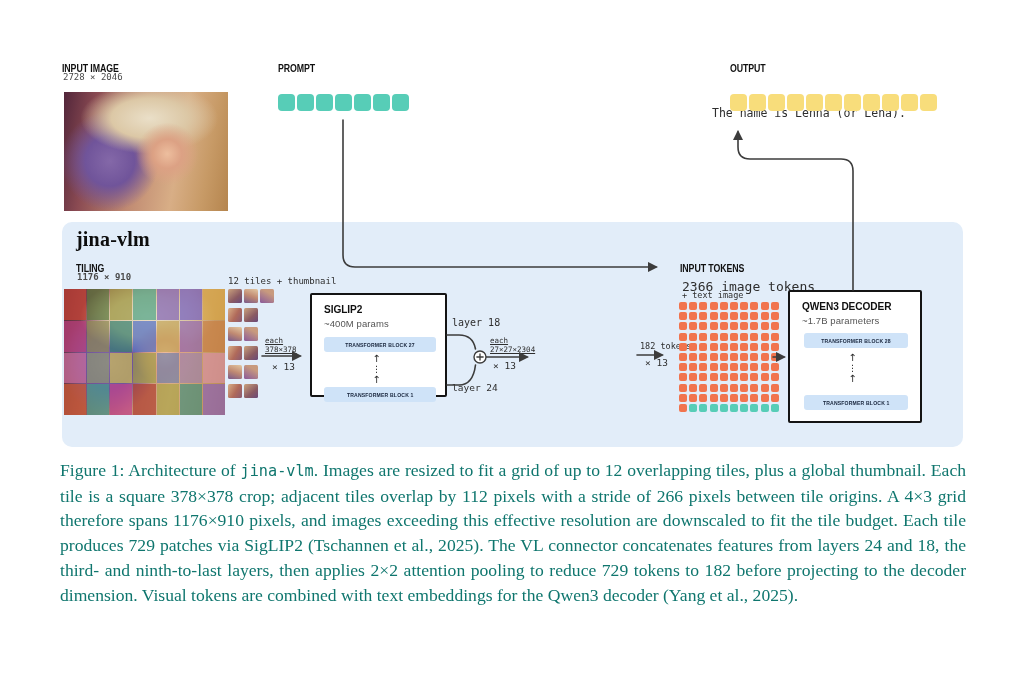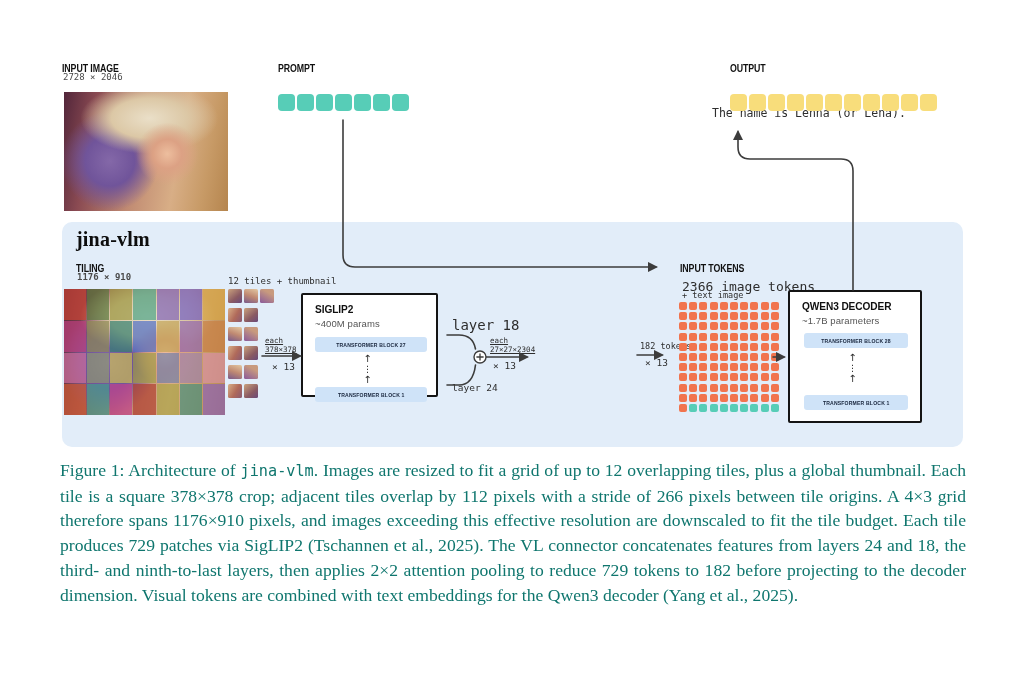--- a/index.html
+++ b/index.html
@@ -141,36 +141,36 @@
       <div class="thumb t2" style="left: 16px; top: 76px;"></div>
       <div class="thumb t3" style="left: 0px; top: 95px;"></div>
       <div class="thumb t0" style="left: 16px; top: 95px;"></div>
     </div>
   <div class="abs mono small-mono" style="left:265px;top:336px;">
     <div>each</div>
     <div>378×378</div>
   </div>
   <div class="abs mono" style="left:272px;top:361px;font-size:9.5px;">× 13</div>
 
-  <div class="abs arch-box" style="left:301px;top:293px;width:137px;height:104px;">
+  <div class="abs arch-box" style="left:310px;top:293px;width:137px;height:104px;">
     <span class="clabel lg" style="position:absolute;left:12px;top:8px;">SIGLIP2</span>
     <span class="params" style="position:absolute;left:12px;top:23px;">~400M params</span>
     <div class="inner-block" style="left:12px;top:42px;width:112px;height:15px;">
       <span>TRANSFORMER BLOCK 27</span>
     </div>
     <div class="varrow" style="position:absolute;left:60px;top:59px;">
       <span class="a">↑</span>
       <span class="d">⋮</span>
       <span class="a">↑</span>
     </div>
     <div class="inner-block" style="left:12px;top:92px;width:112px;height:15px;">
       <span>TRANSFORMER BLOCK 1</span>
     </div>
   </div>
-  <div class="abs mono" style="left:452px;top:317px;font-size:14px;">layer 18</div>
+  <div class="abs mono" style="left:452px;top:317px;font-size:10px;">layer 18</div>
   <div class="abs mono" style="left:452px;top:382px;font-size:9.5px;">layer 24</div>
   <div class="abs mono small-mono" style="left:490px;top:336px;">
     <div>each</div>
     <div>27×27×2304</div>
   </div>
   <div class="abs mono" style="left:493px;top:360px;font-size:9.5px;">× 13</div>
 
   <div class="abs mono" style="left:640px;top:341px;font-size:8.5px;">182 tokens</div>
   <div class="abs mono" style="left:645px;top:357px;font-size:9.5px;">× 13</div>
 

